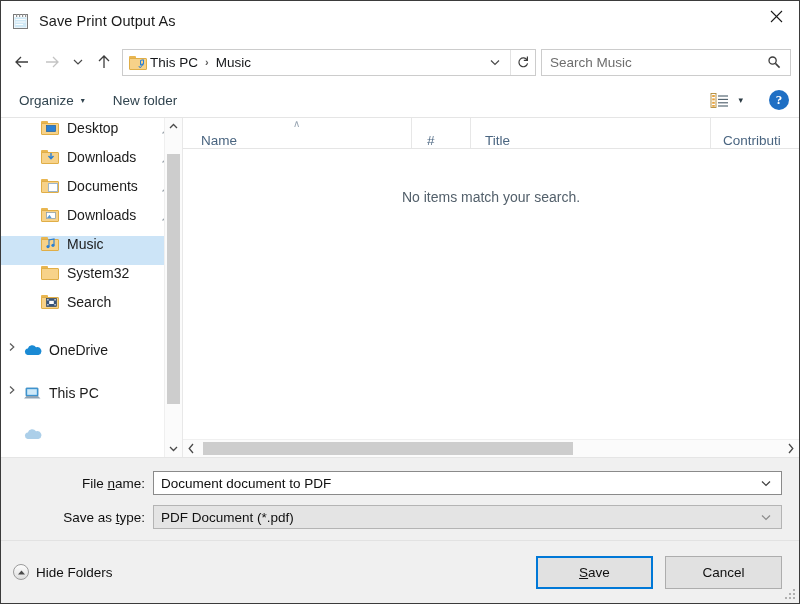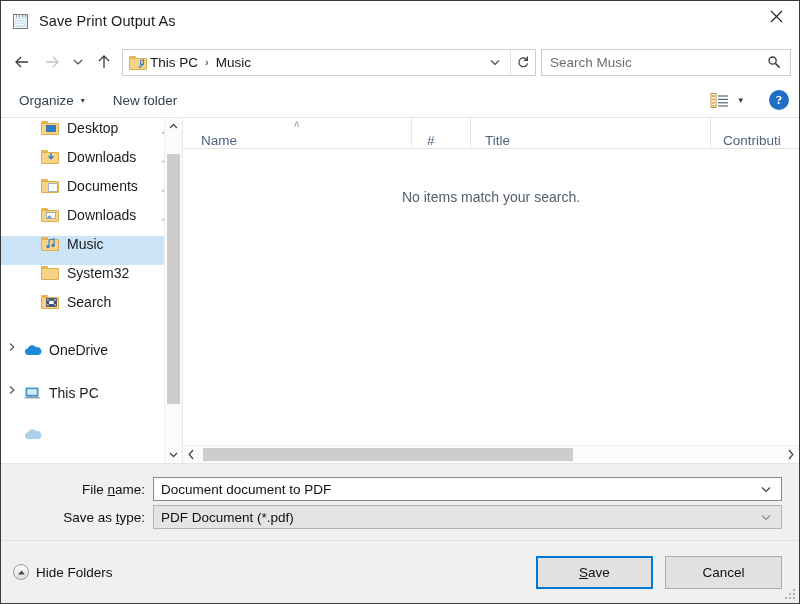--- a/index.html
+++ b/index.html
@@ -122,21 +122,21 @@
     border-top:1px solid #f0f0f0;
   }
   .hscroll .arrow{width:17px;height:17px;display:flex;align-items:center;justify-content:center;}
   .hscroll .track{flex:1 1 auto;height:17px;position:relative;}
   .hscroll .thumb{position:absolute;top:2px;left:0;height:13px;background:#cdcdcd;}
 
   
   .formarea{
     background:#f0f0f0;padding:12px 0 10px 0;min-height:0;
   }
-  .frow{display:flex;align-items:center;height:26px;margin-bottom:2px;}
+  .frow{display:flex;align-items:center;height:26px;margin-bottom:8px;}
   .frow:last-child{margin-bottom:0;}
   .flabel{
     width:152px;flex:0 0 152px;text-align:right;padding-right:8px;font-size:13.5px;color:#101010;
     box-sizing:border-box;
   }
   .flabel u{text-decoration:underline;}
   .fcombo{
     flex:1 1 auto;margin-right:17px;height:24px;border:1px solid #8a8a8a;background:#ffffff;
     display:flex;align-items:center;box-sizing:border-box;
   }

